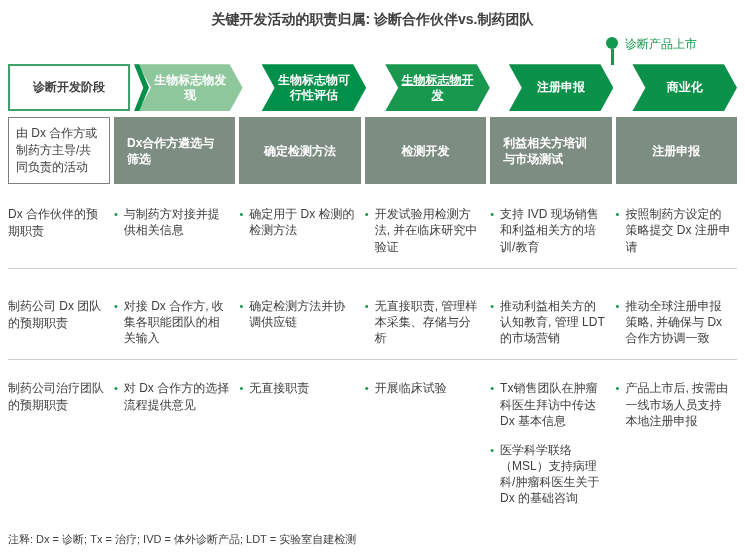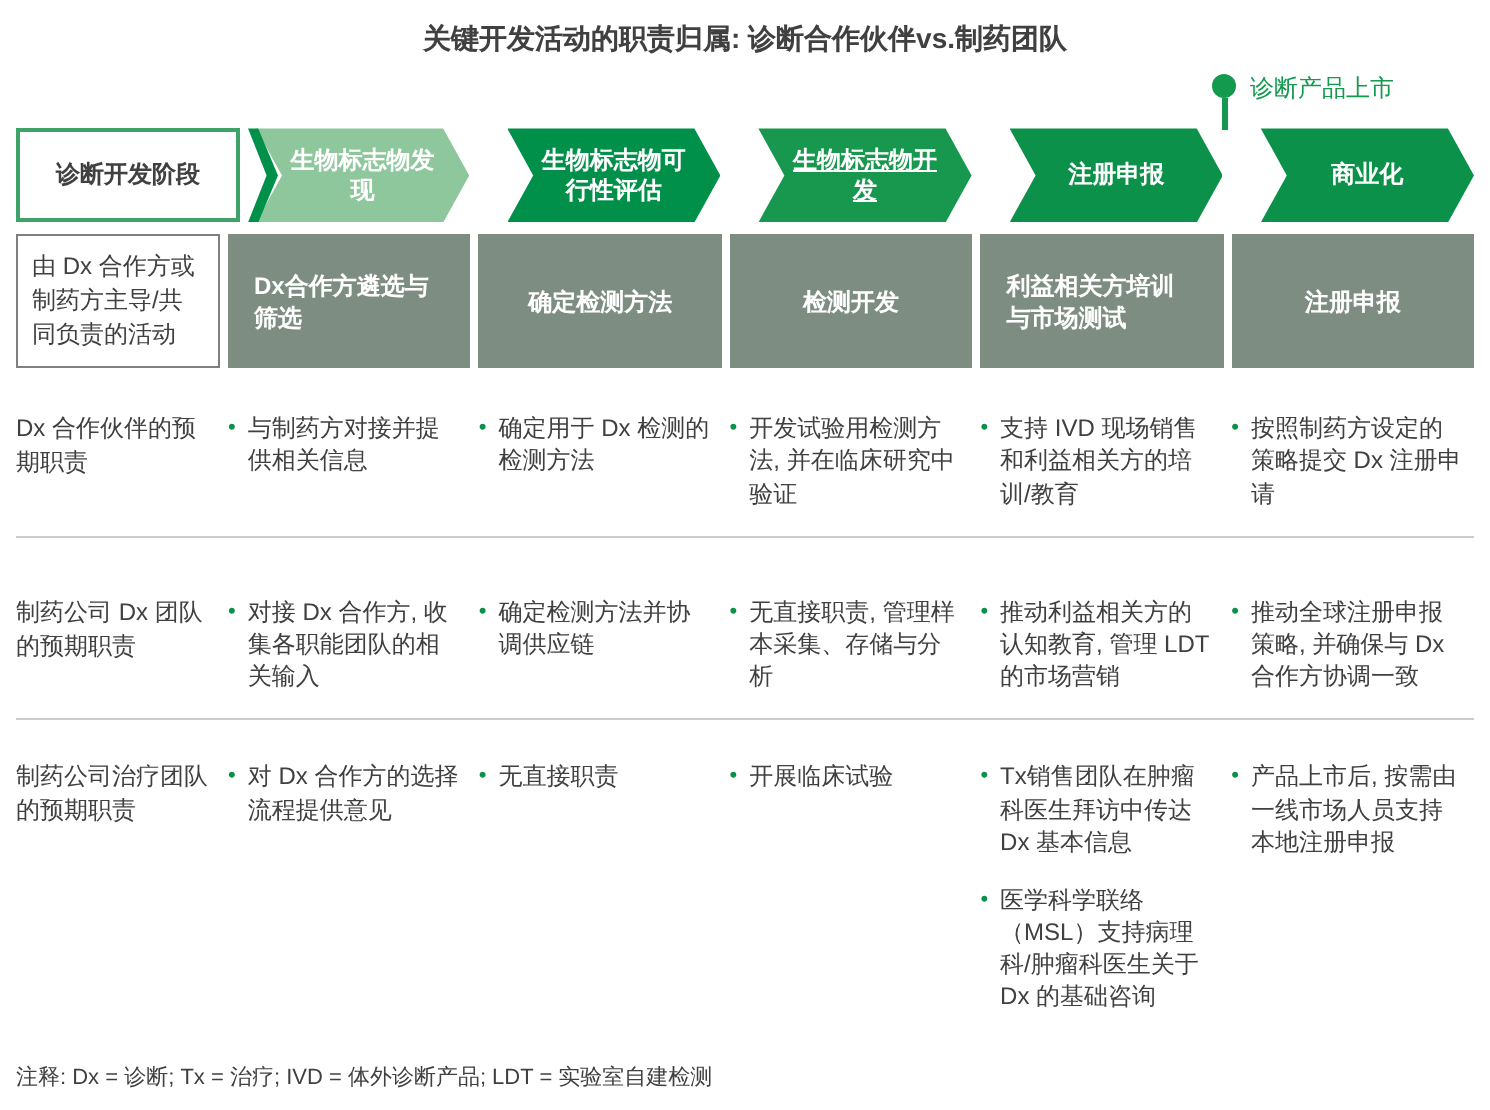--- a/index.html
+++ b/index.html
@@ -20,21 +20,21 @@
   
   .launch-marker { position:absolute; top:-27px; left:598px; display:flex; align-items:flex-start; gap:7px; z-index:3; }
   .pin-shape { display:flex; flex-direction:column; align-items:center; width:12px; }
   .pin-dot { width:12px; height:12px; border-radius:50%; background:var(--accent_green); }
   .pin-stem { width:3px; height:16px; background:var(--accent_green); }
   .marker-label { color:var(--accent_green); font-weight:400; font-size:12px; line-height:1.1; padding-top:1px; white-space:nowrap; }
 
   
   .stages-row { display:flex; height:47px; position:relative; }
   .stage-head {
-    width:112px; flex:none; border:2px solid var(--border_green); background:#fff;
+    width:122px; flex:none; border:2px solid var(--border_green); background:#fff;
     display:flex; align-items:center; justify-content:center;
     font-weight:700; font-size:12px; color:var(--text_dark); text-align:center;
   }
   .stage-connector {
     width:15px; flex:none; margin-left:4px; margin-right:-11px; position:relative; z-index:2;
     background:var(--dark_green);
     clip-path:polygon(0 0, 34% 0, 100% 50%, 34% 100%, 0 100%, 62% 50%);
   }
   .arrows { display:flex; flex:1; gap:19px; }
   .stage-arrow {

